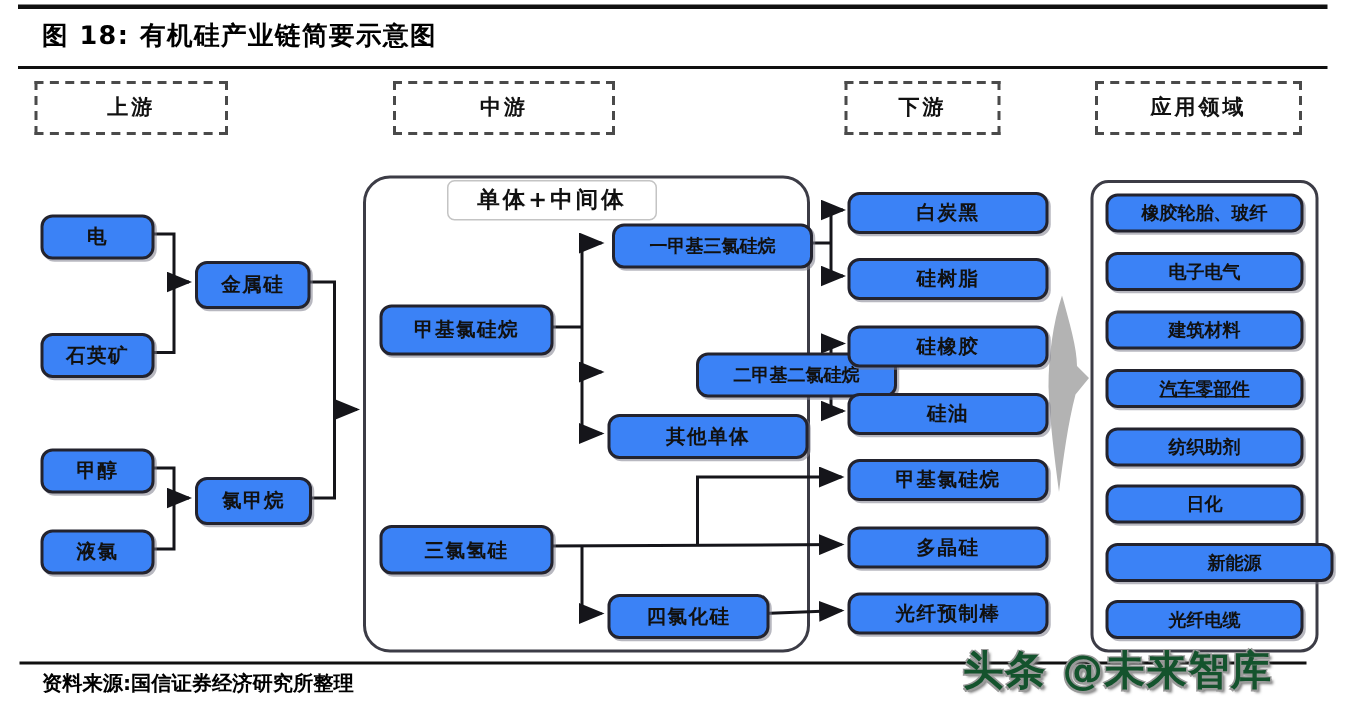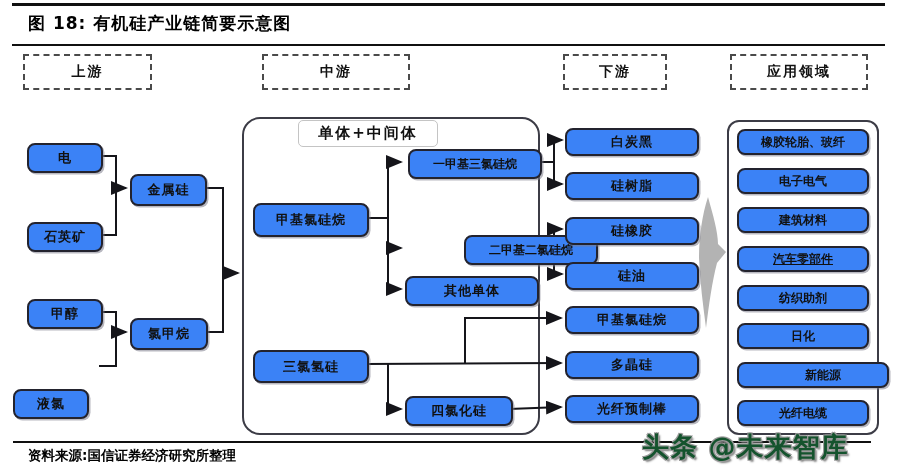--- a/index.html
+++ b/index.html
@@ -82,21 +82,21 @@
       <line x1="509" y1="409" x2="561" y2="407" marker-end="url(#ah)"></line>
     </g>
 
     <path d="M708,197 C713,215 718,232 718,244 L726,252 L717,263 C712,282 709,305 706,328 C703,305 700,282 699,258 C699,238 702,215 708,197 Z" fill="#b3b3b3" stroke="none"></path>
   </svg>
 
   <div class="node" style="left:27px;top:143px;width:72px;height:26px;">电</div>
   <div class="node" style="left:27px;top:222px;width:72px;height:26px;">石英矿</div>
   <div class="node" style="left:130px;top:174px;width:73px;height:28px;">金属硅</div>
   <div class="node" style="left:27px;top:299px;width:72px;height:26px;">甲醇</div>
-  <div class="node" style="left:13px;top:353px;width:72px;height:26px;margin-top:36px;">液氯</div>
+  <div class="node" style="left:27px;top:353px;width:72px;height:26px;">液氯</div>
   <div class="node" style="left:130px;top:318px;width:74px;height:28px;">氯甲烷</div>
 
   <div class="node" style="left:253px;top:203px;width:112px;height:30px;">甲基氯硅烷</div>
   <div class="node sm" style="left:408px;top:149px;width:130px;height:26px;">一甲基三氯硅烷</div>
   <div class="node sm" style="left:428px;top:235px;width:130px;height:26px;margin-left:36px;">二甲基二氯硅烷</div>
   <div class="node" style="left:405px;top:276px;width:130px;height:26px;">其他单体</div>
   <div class="node" style="left:253px;top:350px;width:112px;height:29px;">三氯氢硅</div>
   <div class="node" style="left:405px;top:396px;width:104px;height:26px;">四氯化硅</div>
 
   <div class="node" style="left:565px;top:128px;width:130px;height:24px;">白炭黑</div>

